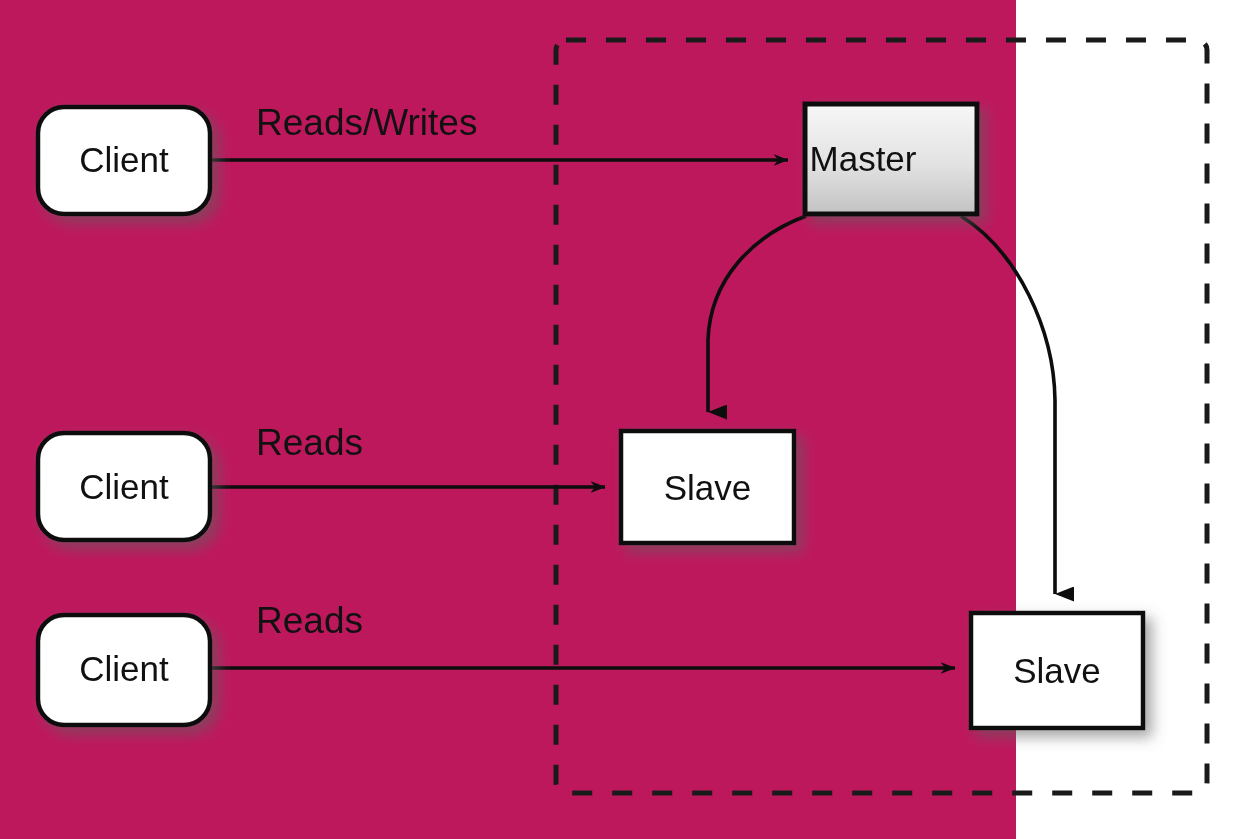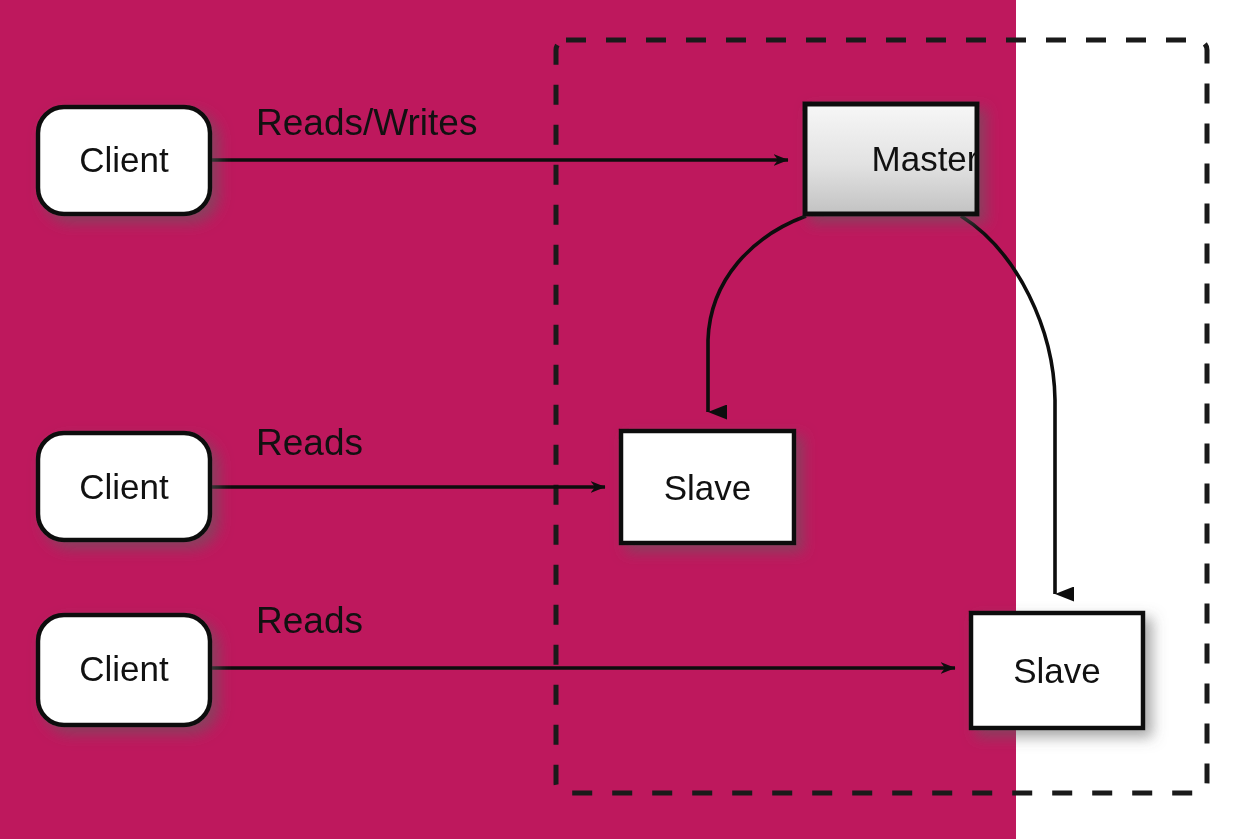--- a/index.html
+++ b/index.html
@@ -90,21 +90,21 @@
 
     <rect x="971" y="613" width="172" height="115" fill="#ffffff" stroke="#111111" stroke-width="4.5" filter="url(#softShadow)"></rect>
   </svg>
 
   <div class="node-label" style="left:38px; top:142px; width:172px;">Client</div>
 
   <div class="node-label" style="left:38px; top:469px; width:172px;">Client</div>
 
   <div class="node-label" style="left:38px; top:651px; width:172px;">Client</div>
 
-  <div class="node-label" style="left:839px; top:141px; width:172px;text-align:center;">Master</div>
+  <div class="node-label" style="left:777px; top:141px; width:172px;text-align:center;">Master</div>
 
   <div class="node-label" style="left:621px; top:470px; width:173px;">Slave</div>
 
   <div class="node-label" style="left:971px; top:653px; width:172px;">Slave</div>
 
   <div class="edge-label" style="left:256px; top:104px;">Reads/Writes</div>
 
   <div class="edge-label" style="left:256px; top:424px;">Reads</div>
 
   <div class="edge-label" style="left:256px; top:602px;">Reads</div>

